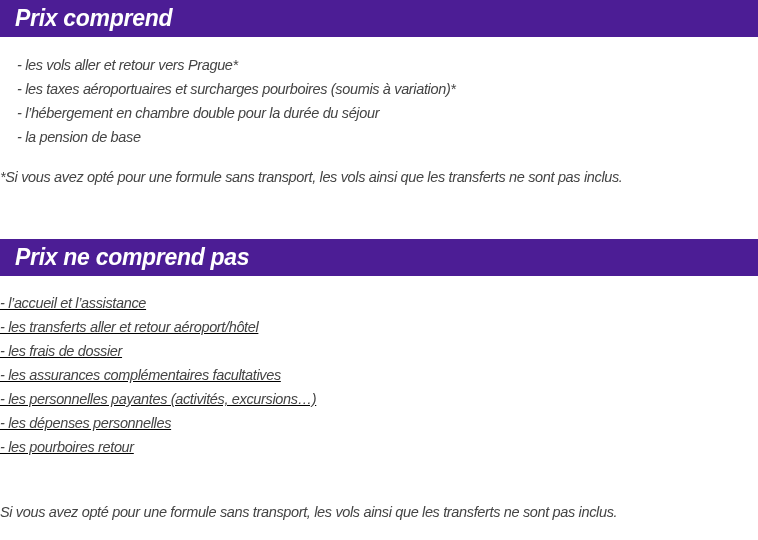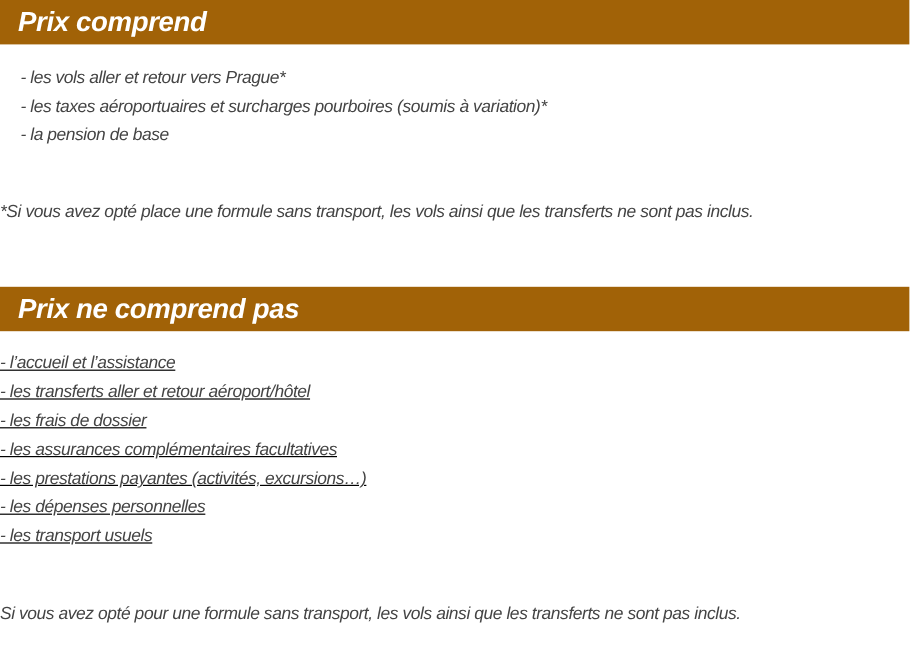--- a/index.html
+++ b/index.html
@@ -1,43 +1,44 @@
 <!DOCTYPE html>
 <html><head>
 <meta charset="utf-8">
 <style>
   html, body { margin: 0; padding: 0; background: #ffffff; }
   body { width: 758px; height: 540px; position: relative; overflow: hidden;
          font-family: "Liberation Sans", sans-serif; }
-  .bar { position: absolute; left: 0; width: 758px; height: 37px; background: #a16207; }
+  .bar { position: absolute; left: 0; width: 758px; height: 37px; background: #4c1d95; }
   .bar h2 { margin: 0; position: absolute; left: 15px; top: 2px; font-size: 23px; line-height: 32px;
             font-style: italic; font-weight: bold; color: #ffffff; letter-spacing: -0.3px; }
   ul { list-style: none; margin: 0; padding: 0; position: absolute; left: 0; }
   li, p.note { font-style: italic; font-size: 14.5px; color: #444444; line-height: 24px;
                letter-spacing: -0.35px; white-space: nowrap; }
   p.note { position: absolute; left: 0; margin: 0; }
 </style>
 </head>
 <body>
 
 <div class="bar" style="top:0;">
   <h2>Prix comprend</h2>
 </div>
 <ul style="top:53px;margin-left:17px;">
   <li>- les vols aller et retour vers Prague*</li>
   <li>- les taxes aéroportuaires et surcharges pourboires (soumis à variation)*</li>
+  <li>- l’hébergement en chambre double pour la durée du séjour</li>
   <li>- la pension de base</li>
 </ul>
-<p class="note" style="top:165px;">*Si vous avez opté place une formule sans transport, les vols ainsi que les transferts ne sont pas inclus.</p>
+<p class="note" style="top:165px;">*Si vous avez opté pour une formule sans transport, les vols ainsi que les transferts ne sont pas inclus.</p>
 
 <div class="bar" style="top:239px;">
   <h2>Prix ne comprend pas</h2>
 </div>
 <ul style="top:291px;text-decoration:underline;">
   <li>- l’accueil et l’assistance</li>
   <li>- les transferts aller et retour aéroport/hôtel</li>
   <li>- les frais de dossier</li>
   <li>- les assurances complémentaires facultatives</li>
-  <li>- les prestations payantes (activités, excursions…)</li>
+  <li>- les personnelles payantes (activités, excursions…)</li>
   <li>- les dépenses personnelles</li>
-  <li>- les transport usuels</li>
+  <li>- les pourboires retour</li>
 </ul>
 <p class="note" style="top:500px;">Si vous avez opté pour une formule sans transport, les vols ainsi que les transferts ne sont pas inclus.</p>
 
 </body></html>

